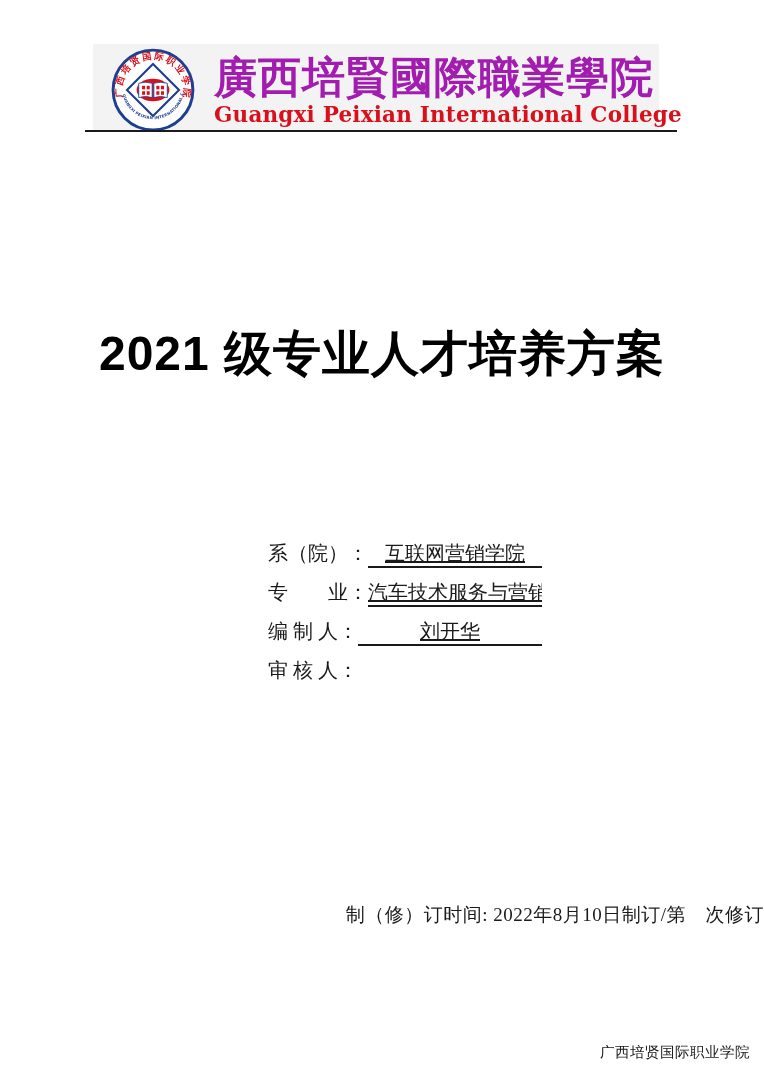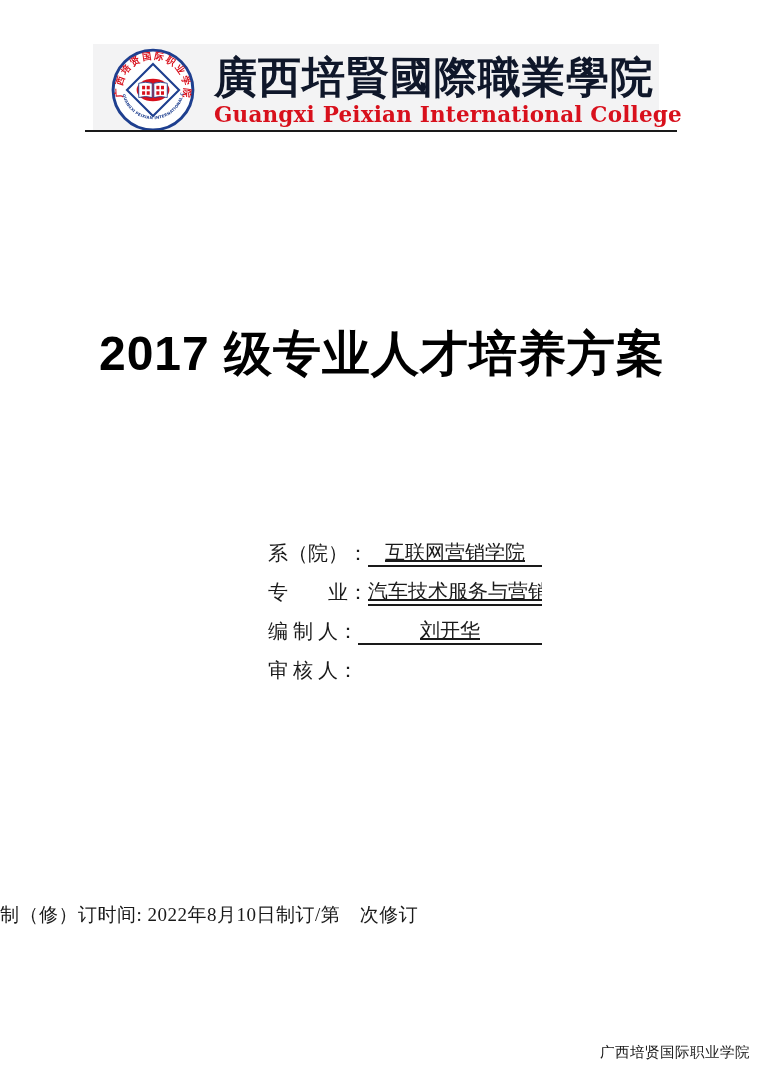--- a/index.html
+++ b/index.html
@@ -56,21 +56,21 @@
     letter-spacing:1px;
     color:#000;
     white-space:nowrap;
   }
   
   .form-block{
     position:absolute;left:268px;top:541px;width:274px;
   }
   .form-row{
     display:flex;
-    align-items:center;
+    align-items:flex-start;
     height:25px;
     margin-bottom:14px;
   }
   .field-label{
     font-size:20px;
     line-height:25px;
     white-space:nowrap;
     flex:0 0 auto;
   }
   .field-underline{
@@ -80,21 +80,21 @@
     font-size:20px;
     line-height:25px;
     height:25px;
     white-space:nowrap;
     overflow:hidden;
     text-decoration:underline;
   }
   
   .revision-line{
     position:absolute;left:0;top:902px;width:764px;
-    text-align:left;
+    text-align:right;
     font-size:19px;
     letter-spacing:.5px;
     white-space:nowrap;
   }
   .page-footer{
     position:absolute;right:14px;top:1043px;
     font-size:14.5px;
     letter-spacing:.5px;
     white-space:nowrap;
   }
@@ -130,28 +130,28 @@
         <text font-size="11" font-weight="bold" fill="#d8101c" letter-spacing="2.6" font-family="'DejaVu Sans',sans-serif">
           <textPath href="#arcTop" startOffset="2">广西培贤国际职业学院</textPath>
         </text>
         <text font-size="4.7" font-weight="bold" fill="#1e3f8f" letter-spacing="0.2" font-family="'DejaVu Sans',sans-serif">
           <textPath href="#arcBottom" startOffset="1">GUANGXI PEIXIAN INTERNATIONAL COLLEGE</textPath>
         </text>
       </svg>
     </div>
 
     <div class="name-block">
-      <div class="college-zh" style="color:#0f172a">廣西培賢國際職業學院</div>
+      <div class="college-zh" style="color:#a21caf">廣西培賢國際職業學院</div>
       <div class="college-en" style="color:#d8101c">Guangxi Peixian International College</div>
     </div>
   </div>
 
   <div class="header-rule"></div>
 
-  <div class="doc-title">2017 级专业人才培养方案</div>
+  <div class="doc-title">2021 级专业人才培养方案</div>
 
   <div class="form-block">
 
     <div class="form-row">
       <span class="field-label">系（院）：</span>
       <span class="field-underline">互联网营销学院</span>
     </div>
 
     <div class="form-row">
       <span class="field-label">专　　业：</span>

